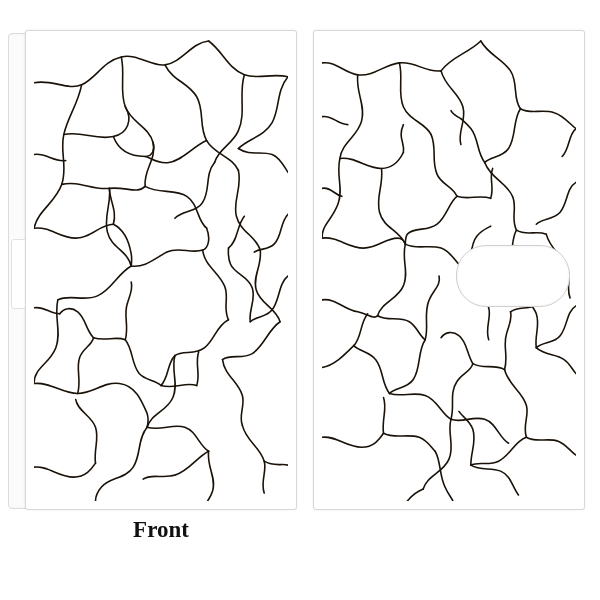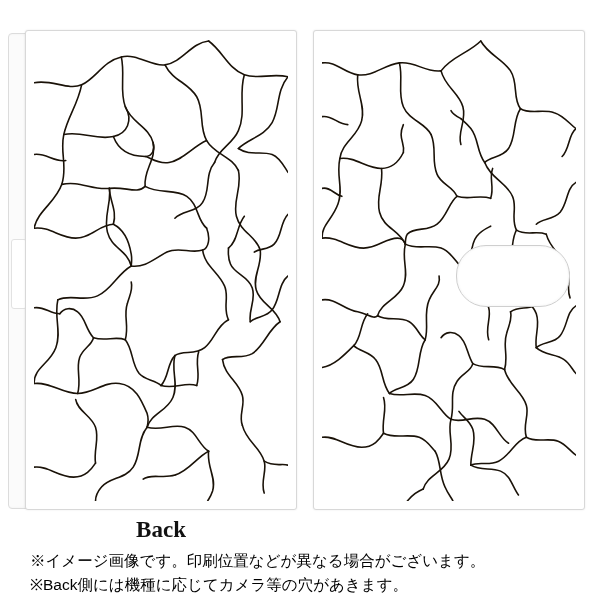--- a/index.html
+++ b/index.html
@@ -277,20 +277,16 @@
             <path d="M0 78 C10 76 16 86 26 86"></path>
             <path d="M0 150 C8 148 12 156 20 158"></path>
           </g>
         </svg>
         <div class="camera-hole"></div>
       </div>
     </div>
 
   </div>
 
-  <div class="caption caption-back">Back</div>
-
-  <div class="notes">
-    <div class="note-line">※イメージ画像です。印刷位置などが異なる場合がございます。</div>
-    <div class="note-line">※Back側には機種に応じてカメラ等の穴があきます。</div>
-  </div>
+  <div class="caption caption-back">Front</div>
+
 
 </div>
 
 </body></html>

